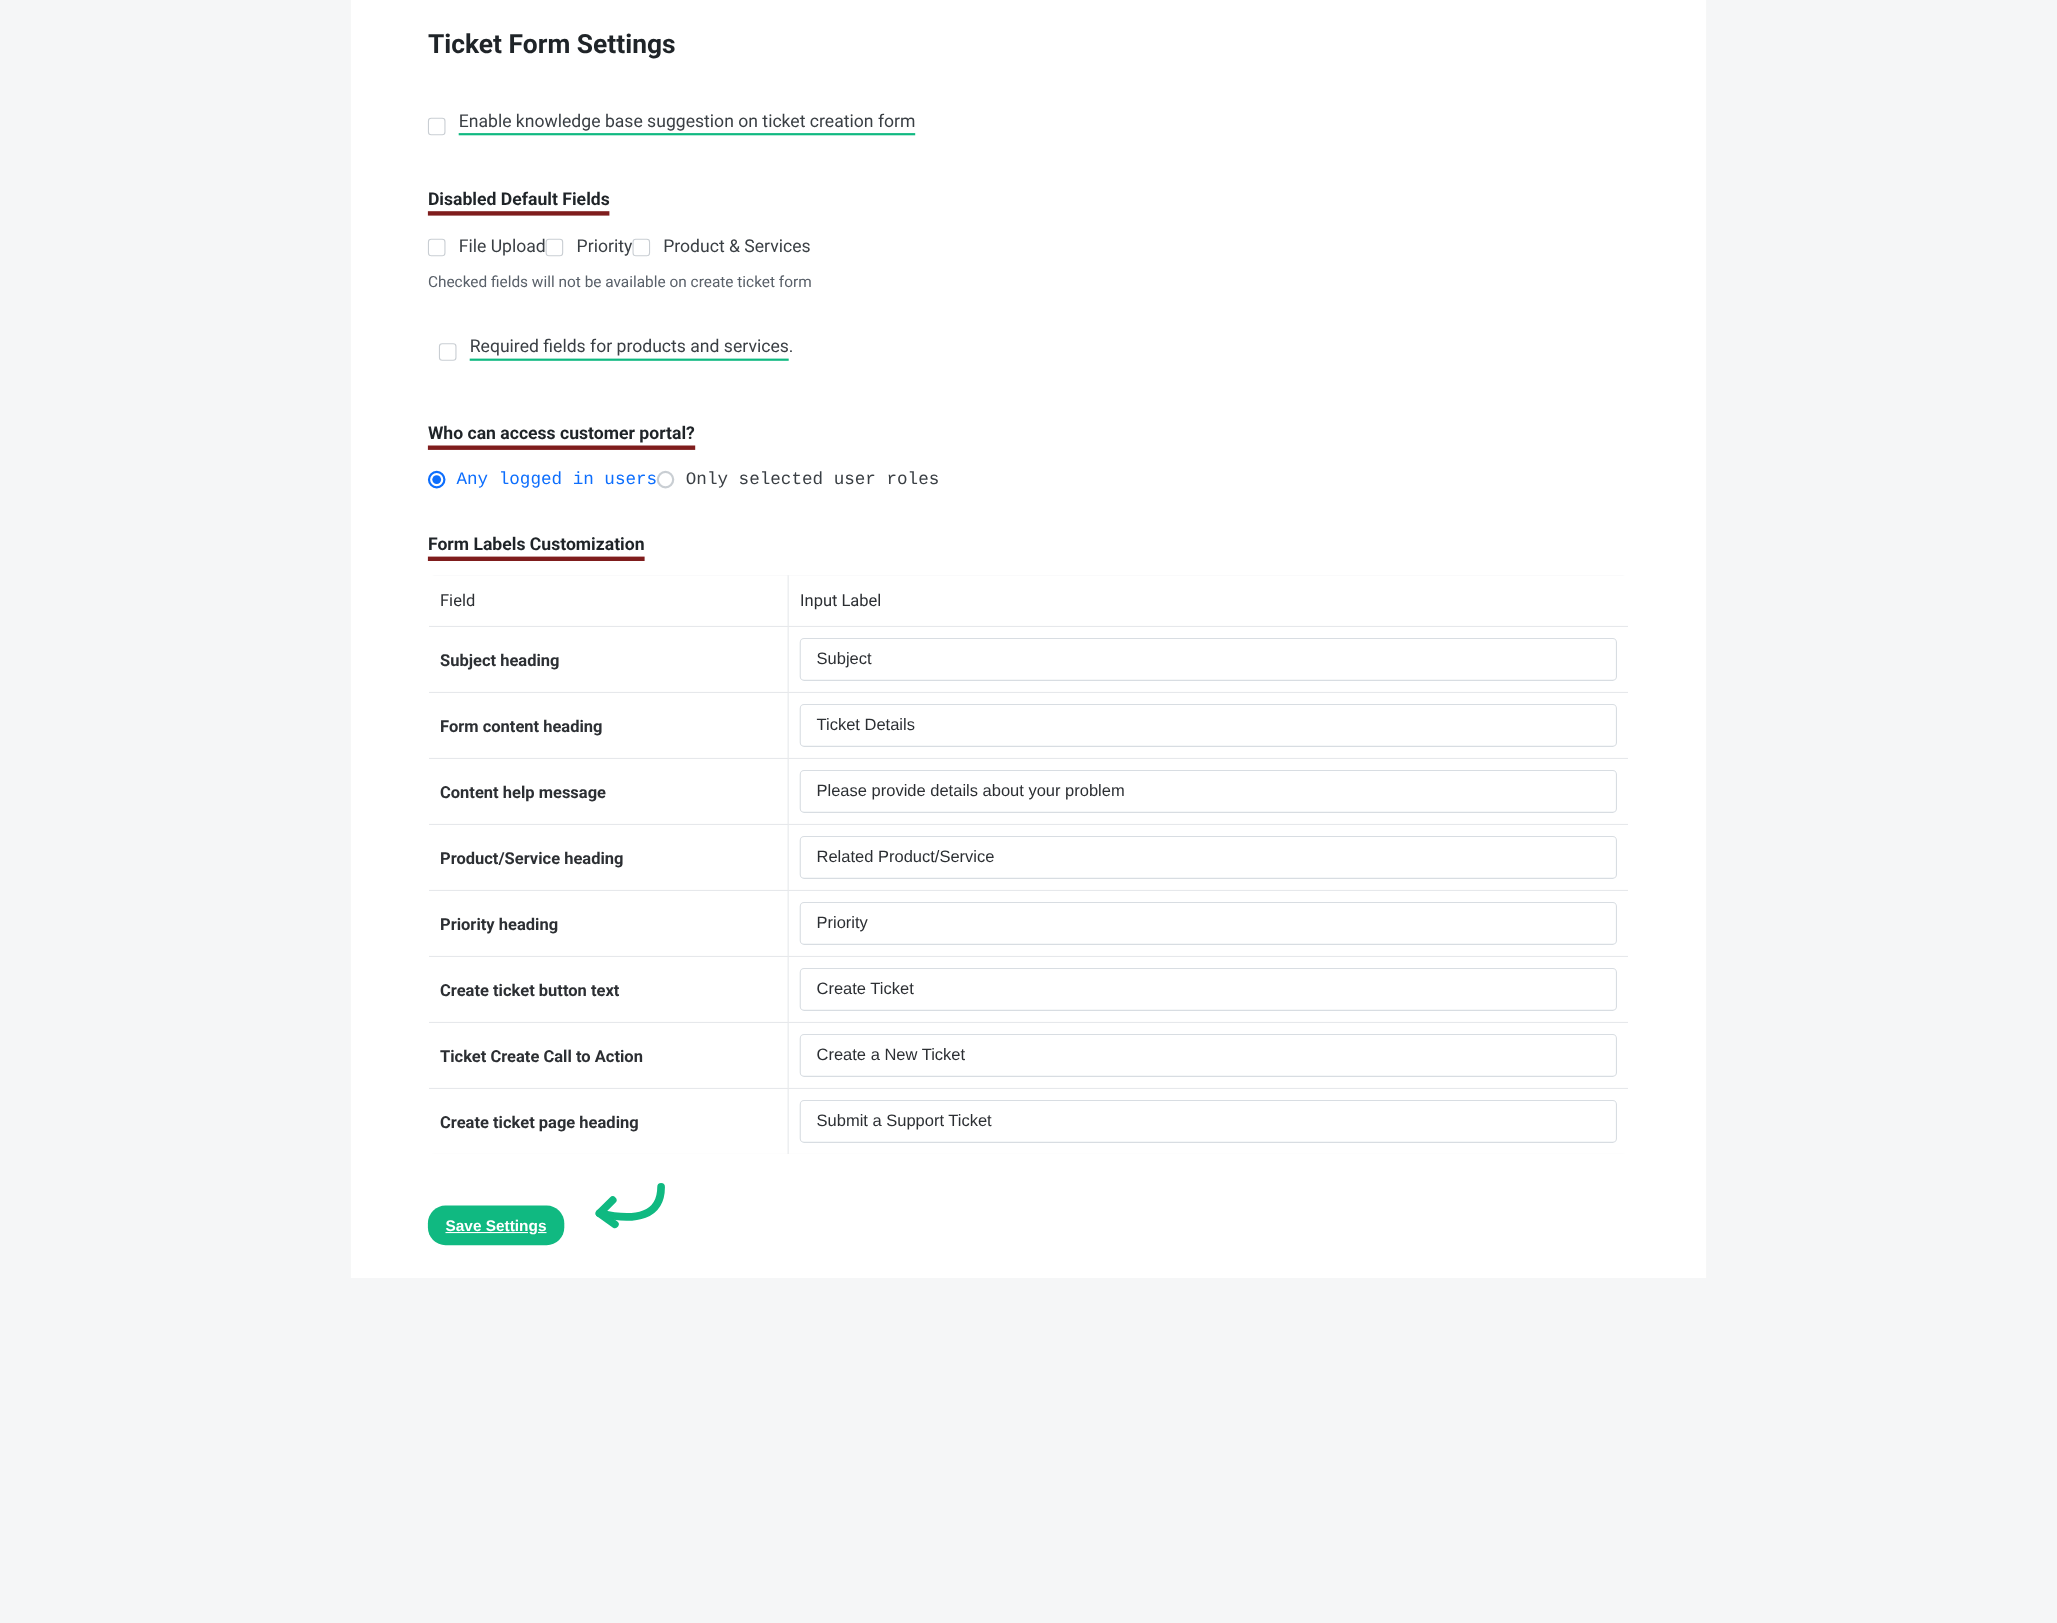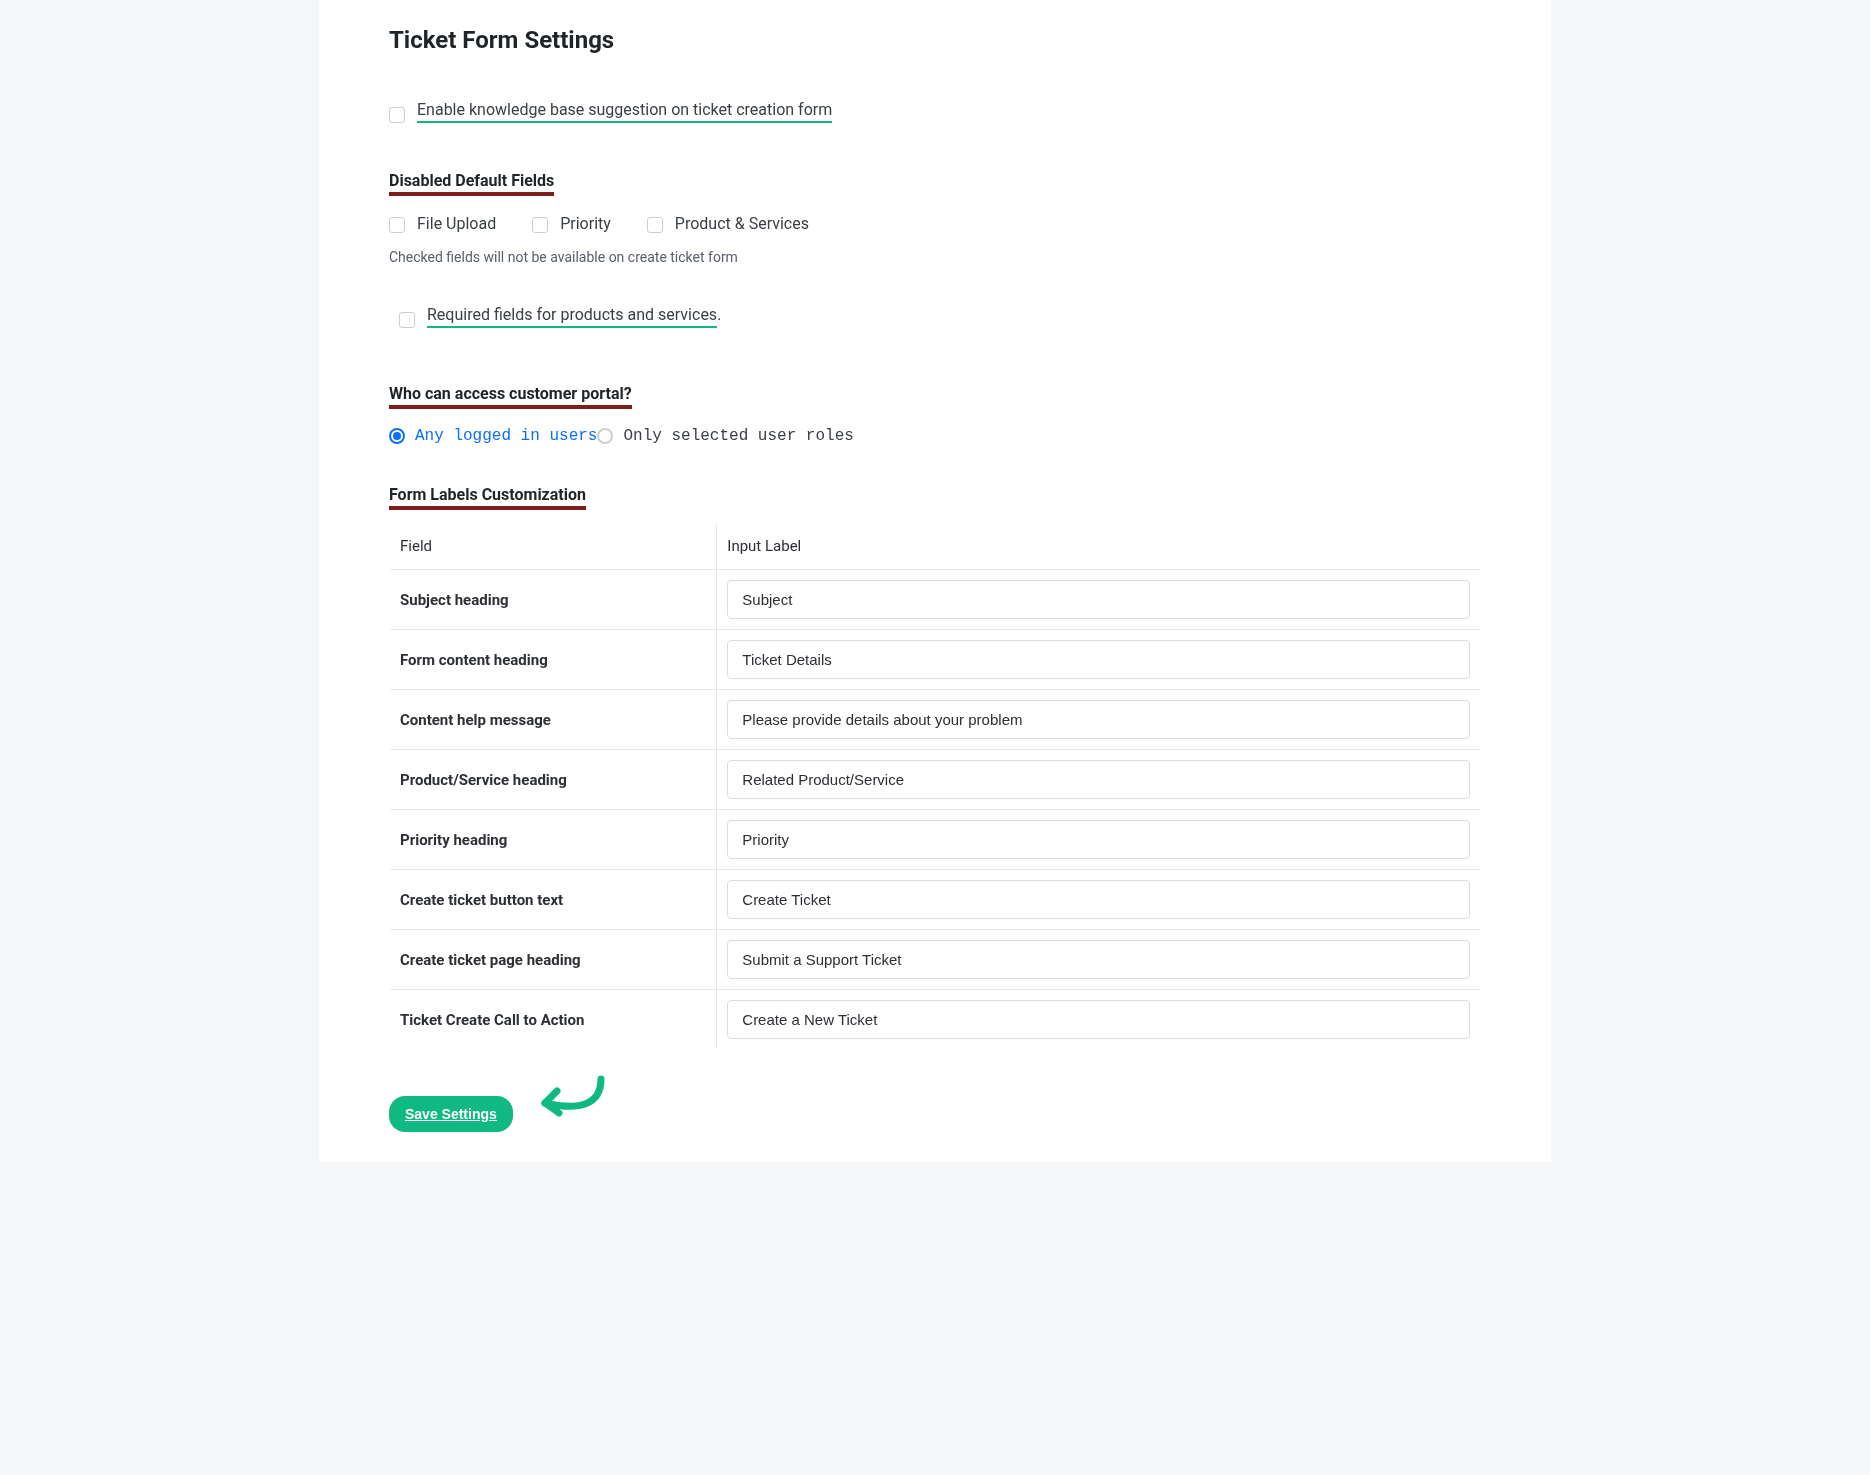--- a/index.html
+++ b/index.html
@@ -32,21 +32,21 @@
   .underline-green { border-bottom: 2px solid #10b981; padding-bottom: 2px; display:inline-block; }
   .muted-label { color: #3a3f44; font-size: 16px; }
   .section-heading {
     font-size: 16px; font-weight: 700; color: #1f2428;
     padding-bottom: 4px;
   }
   .section-heading .underline-green { border-bottom: 4px solid #7f1d1d; margin-top: 12px; }
   .two-col { display:flex; gap: 40px; margin-bottom: 12px; }
   .col-left { width: 56%; }
   .col-right { width: 44%; }
-  .disabled-fields-row { display:flex; gap: 36px; margin-top: 14px; }
+  .disabled-fields-row { display:flex; margin-top: 14px; }
   .help-text { color: #596069; font-size: 14px; margin-top: 16px; }
   .spacer { height: 28px; }
   .spacer-sm { height: 18px; }
   .radio-row { display:flex; margin-top: 14px; align-items:center;font-family:Liberation Mono, monospace; }
   .radio {
     width:16px; height:16px; border:2px solid #c9ced3; border-radius:50%;
     display:inline-block; margin-right:10px; position:relative; cursor:pointer;
     vertical-align:middle;
   }
   .radio.checked { border-color:#0d6efd; }
@@ -187,26 +187,26 @@
           </tr>
           <tr>
             <td class="field-name">Priority heading</td>
             <td class="input-cell"><input type="text" class="text-input" value="Priority" style=""></td>
           </tr>
           <tr>
             <td class="field-name">Create ticket button text</td>
             <td class="input-cell"><input type="text" class="text-input" value="Create Ticket" style=""></td>
           </tr>
           <tr>
+            <td class="field-name">Ticket Create Call to Action</td>
+            <td class="input-cell"><input type="text" class="text-input" value="Create a New Ticket" style=""></td>
+          </tr>
+          <tr>
             <td class="field-name">Create ticket page heading</td>
             <td class="input-cell"><input type="text" class="text-input" value="Submit a Support Ticket" style=""></td>
-          </tr>
-          <tr>
-            <td class="field-name">Ticket Create Call to Action</td>
-            <td class="input-cell"><input type="text" class="text-input" value="Create a New Ticket" style=""></td>
           </tr>
         </tbody>
     </table>
 
     <div class="arrow-wrap">
       <button class="save-btn">Save Settings</button>
       <svg class="arrow-svg" width="90" height="54" viewBox="0 0 90 54">
         <path d="M 78 8 C 78 34, 56 40, 22 32" fill="none" stroke="#10b981" stroke-width="7" stroke-linecap="round"></path>
         <path d="M 22 32 L 34 20 M 22 32 L 36 42" fill="none" stroke="#10b981" stroke-width="7" stroke-linecap="round"></path>
       </svg>

